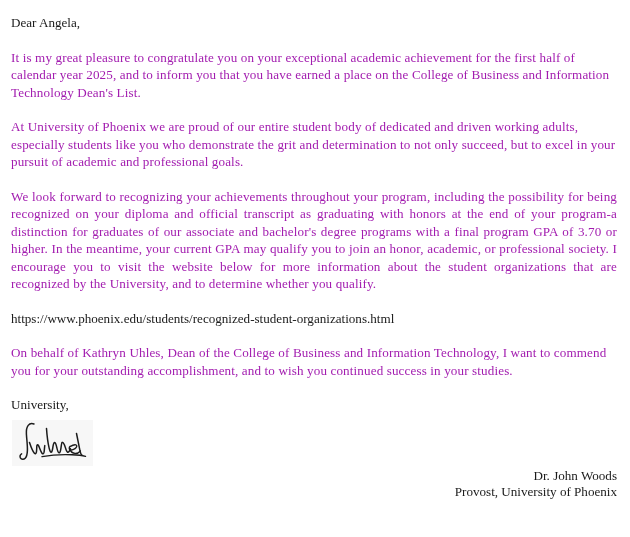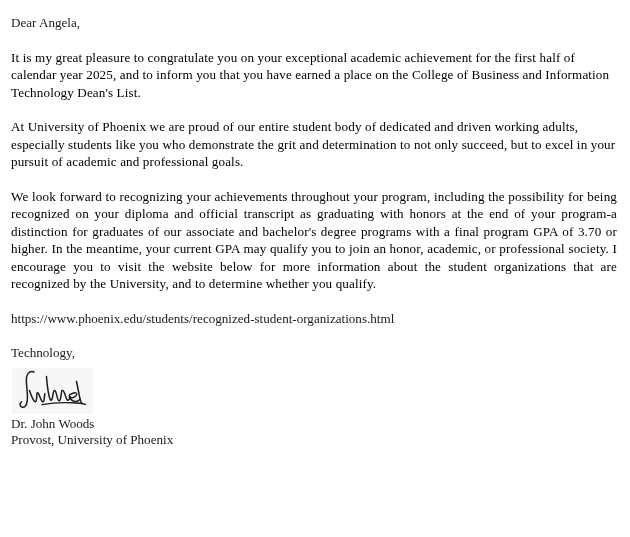--- a/index.html
+++ b/index.html
@@ -21,21 +21,21 @@
     height: 537px;
     background: #ffffff;
     box-sizing: border-box;
     padding: 14px 13px 0 11px;
   }
   .para {
     font-size: 13.1px;
     line-height: 17.5px;
     margin: 0 0 17px 0;
     text-align: left;
-    color: #000000;
+    color: #a21caf;
     letter-spacing: 0.01em;
   }
   .para.justified {
     text-align: justify;
     text-justify: inter-word;
   }
   .salutation {
     font-size: 13.1px;
     line-height: 17.5px;
     margin: 0 0 17px 0;
@@ -65,40 +65,42 @@
     position: relative;
   }
   .signature-image svg {
     display: block;
   }
   .signer {
     font-size: 13.1px;
     line-height: 16.5px;
     margin: 0;
     color: #1a1a1a;
+    text-align: right;
   }
 </style>
 </head>
 <body>
 
 <div class="page">
 
   <p class="salutation">Dear Angela,</p>
 
   <p class="para">It is my great pleasure to congratulate you on your exceptional academic achievement for the first half of calendar year 2025, and to inform you that you have earned a place on the College of Business and Information Technology Dean's List.</p>
 
 
   <p class="para">At University of Phoenix we are proud of our entire student body of dedicated and driven working adults, especially students like you who demonstrate the grit and determination to not only succeed, but to excel in your pursuit of academic and professional goals.</p>
 
   <p class="para justified">We look forward to recognizing your achievements throughout your program, including the possibility for being recognized on your diploma and official transcript as graduating with honors at the end of your program-a distinction for graduates of our associate and bachelor's degree programs with a final program GPA of 3.70 or higher. In the meantime, your current GPA may qualify you to join an honor, academic, or professional society. I encourage you to visit the website below for more information about the student organizations that are recognized by the University, and to determine whether you qualify.</p>
 
   <p class="url-line">https://www.phoenix.edu/students/recognized-student-organizations.html</p>
 
+  <p class="para">On behalf of Kathryn Uhles, Dean of the College of Business and Information Technology, I want to commend you for your outstanding accomplishment, and to wish you continued success in your studies.</p>
 
-  <p class="closing">Technology,</p>
+  <p class="closing">University,</p>
 
   <div class="signature-block">
 
     <div class="signature-image">
       <svg width="81" height="46" viewBox="0 0 81 46" xmlns="http://www.w3.org/2000/svg">
         <g fill="none" stroke="#1c1c1c" stroke-linecap="round" stroke-linejoin="round">
           <path d="M22 4 C20 3.2 17.6 3.6 16.2 5.4 C14.6 7.4 14.2 10.6 14.4 14 C14.7 19.6 15.6 25.2 15.4 30.4 C15.3 33.6 14.8 36.6 13.2 38.2 C11.6 39.8 9.4 39.4 8.4 37.8 C7.6 36.4 8.2 34.6 9.6 33.8" stroke-width="1.5"></path>
           <path d="M17.5 22.5 C19 27 20.6 31.4 22.4 33.2 C23.3 34.1 24.1 33.6 24.4 32.2 C24.8 30.2 24.6 27.2 24.9 25.6 C25.1 24.4 25.8 24.3 26.4 25.4 C27.6 27.6 28.6 31.4 30 33.2 C30.8 34.2 31.6 33.8 32 32.4 C32.5 30.4 32.4 27 32.8 25.6" stroke-width="1.5"></path>
           <path d="M34.5 8.5 C34.9 14.4 35.8 22.6 37.2 28.4 C37.8 30.8 38.6 32.6 39.4 32.2 C40.3 31.7 40.6 28.8 41 26.4 C41.4 24 42 22.4 42.8 22.6 C43.7 22.8 44.2 25 44.8 27.6 C45.4 30.2 46.1 32.6 47 32.8 C48 33 48.6 30.6 49 27.8 C49.4 25 49.6 22.6 50.2 22.4" stroke-width="1.5"></path>
           <path d="M50.2 22.4 C51.4 22.2 52.6 24.8 53.4 27.6 C54 29.8 54.6 31.8 55.6 32.2 C56.6 32.6 57.6 31 58.4 28.8" stroke-width="1.5"></path>

